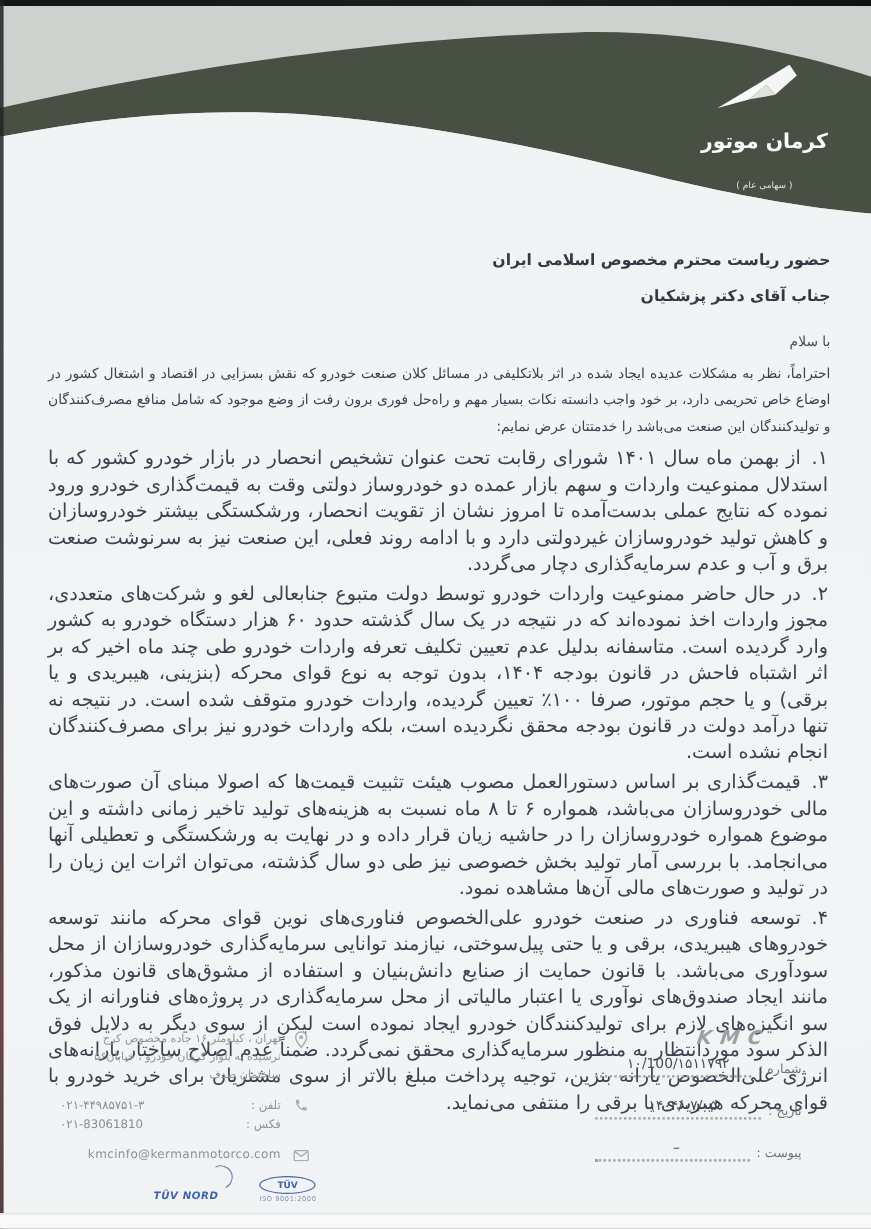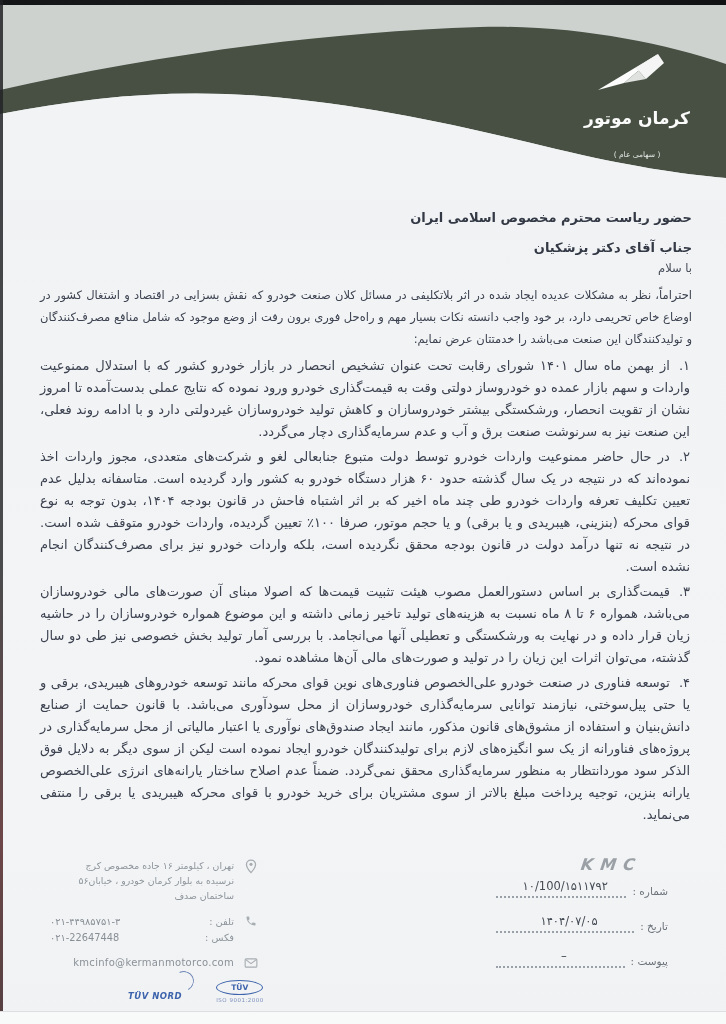--- a/index.html
+++ b/index.html
@@ -35,28 +35,28 @@
   }
   .brand-subtitle{
     display:block;margin-top:22px;font-size:7.5px;color:#e3e6e2;letter-spacing:1px;
   }
   
   .letter{
     position:absolute;top:210px;right:34px;left:40px;
     direction:rtl;color:var(--ink);
   }
   .recipient{font-size:13px;font-weight:700;color:var(--ink-bold);margin-bottom:15px;}
-  .recipient.second{margin-bottom:6px;}
+  .recipient.second{margin-bottom:22px;}
   .salutation{font-size:11.5px;color:#474d58;margin-bottom:9px;}
   .intro{
     font-size:11.5px;line-height:22px;text-align:justify;margin-bottom:5px;
   }
   .points{list-style:none;}
   .points li{
-    font-size:13px;line-height:22px;text-align:justify;margin-bottom:3px;
+    font-size:16px;line-height:22px;text-align:justify;margin-bottom:3px;
     padding-right:2px;
   }
   .points .num{margin-left:9px;color:var(--ink);}
   
   .contact{
     position:absolute;left:50px;top:858px;width:208px;direction:rtl;
   }
   .contact-row{display:flex;gap:10px;align-items:flex-start;margin-bottom:11px;}
   .contact-row .c-icon{flex:0 0 14px;padding-top:1px;}
   .contact-text{flex:1;}
@@ -167,21 +167,21 @@
       <svg class="c-icon" width="13" height="13" viewBox="0 0 24 24" aria-hidden="true">
         <path d="M6.6 10.8c1.4 2.8 3.8 5.1 6.6 6.6l2.2-2.2c.3-.3.7-.4 1-.2 1.1.4 2.3.6 3.6.6.6 0 1 .4 1 1V20c0 .6-.4 1-1 1C10.6 21 3 13.4 3 4c0-.6.4-1 1-1h3.5c.6 0 1 .4 1 1 0 1.2.2 2.4.6 3.6.1.3 0 .7-.2 1l-2.3 2.2z" fill="#a8adb2"></path>
       </svg>
       <div class="contact-text">
         <div class="tel-row">
           <span>تلفن :</span>
           <span class="val">۰۲۱-۴۴۹۸۵۷۵۱-۳</span>
         </div>
         <div class="tel-row">
           <span>فکس :</span>
-          <span class="val">۰۲۱-22647448</span>
+          <span class="val">۰۲۱-83061810</span>
         </div>
       </div>
     </div>
     <div class="contact-row">
       <svg class="c-icon" width="14" height="11" viewBox="0 0 24 18" aria-hidden="true">
         <rect x="1.5" y="1.5" width="21" height="15" rx="1.8" fill="none" stroke="#a8adb2" stroke-width="2"></rect>
         <path d="M2.5 3l9.5 7.2L21.5 3" fill="none" stroke="#a8adb2" stroke-width="2"></path>
       </svg>
       <div class="contact-text">
         <span class="email-text">kmcinfo@kermanmotorco.com</span>

